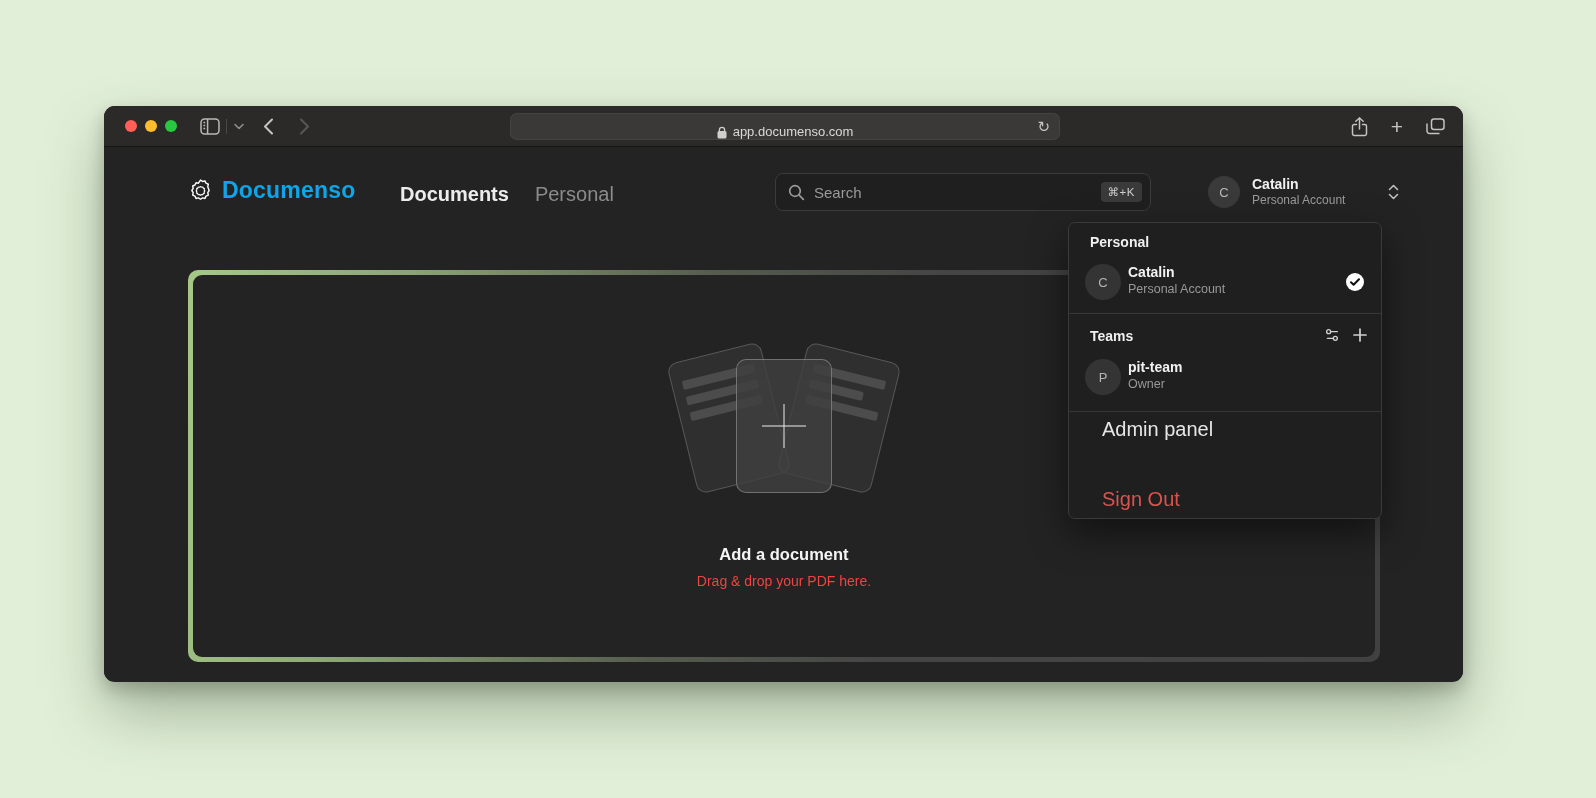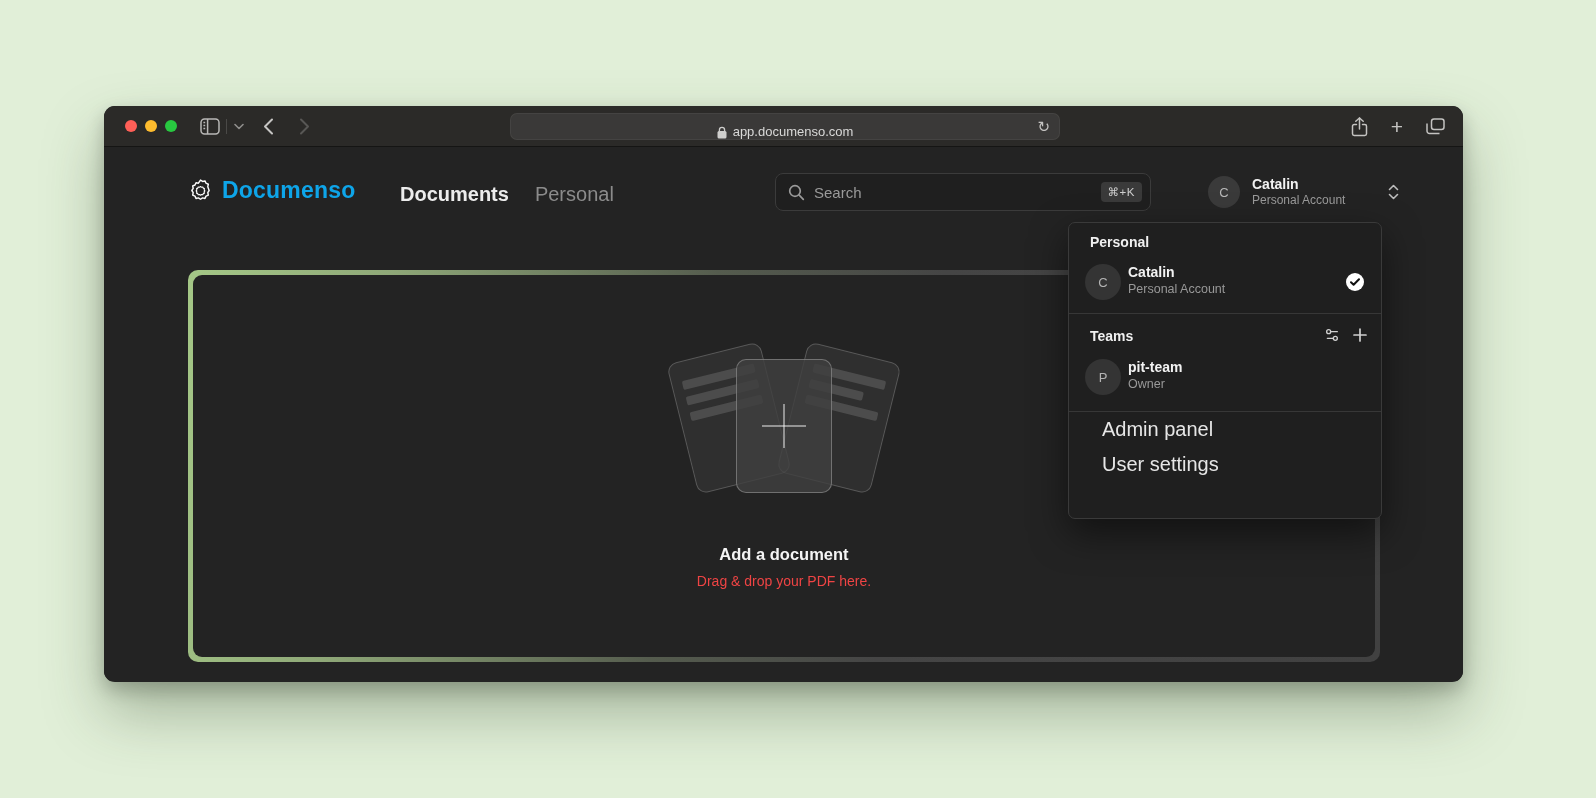--- a/index.html
+++ b/index.html
@@ -290,17 +290,17 @@
 
       <div class="m-item-row" style="top:128px;">
         <span class="m-avatar">P</span>
         <span class="m-name">pit-team</span>
         <span class="m-sub">Owner</span>
       </div>
 
       <div class="divider" style="top:188px;"></div>
 
       <div class="menu-entry" style="top:189px;">Admin panel</div>
-      <div class="menu-entry" style="top:224px;">User settings</div>
+      <div class="menu-entry danger" style="top:259px;">Sign Out</div>
     </div>
 
   </div>
 </div>
 
 </body></html>

